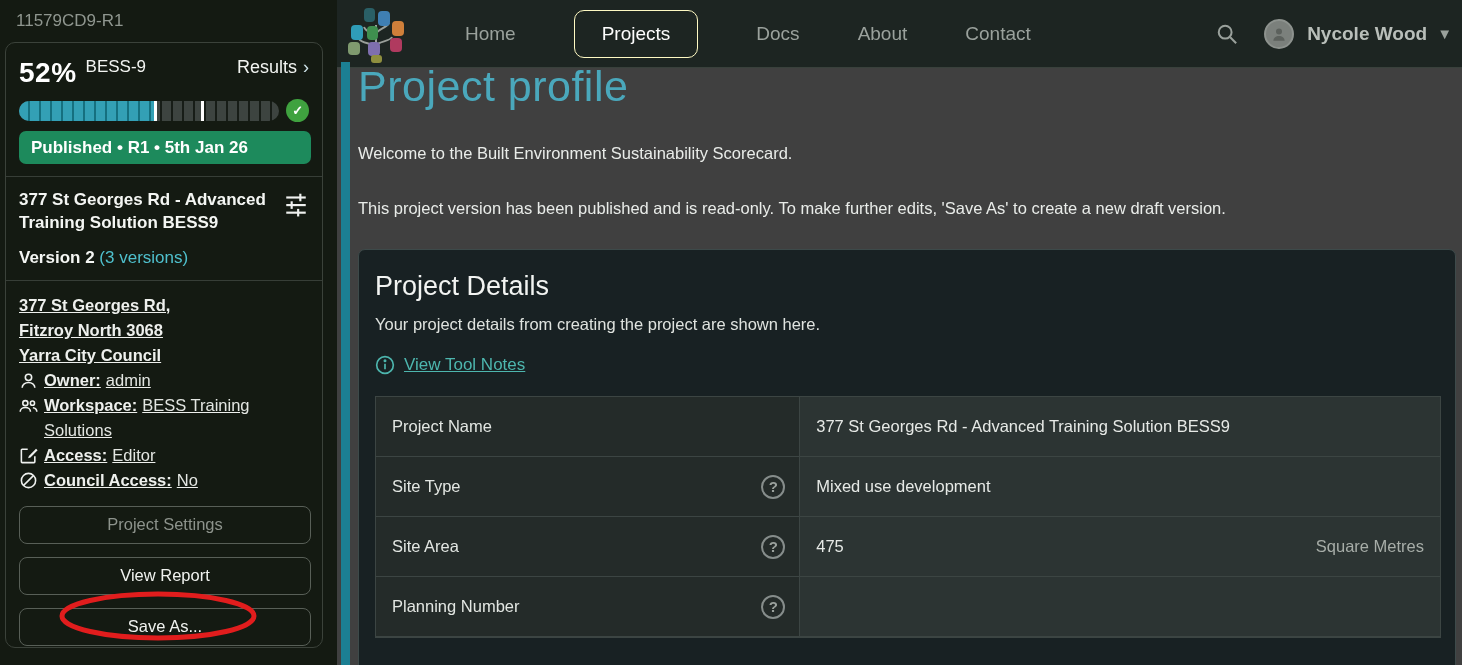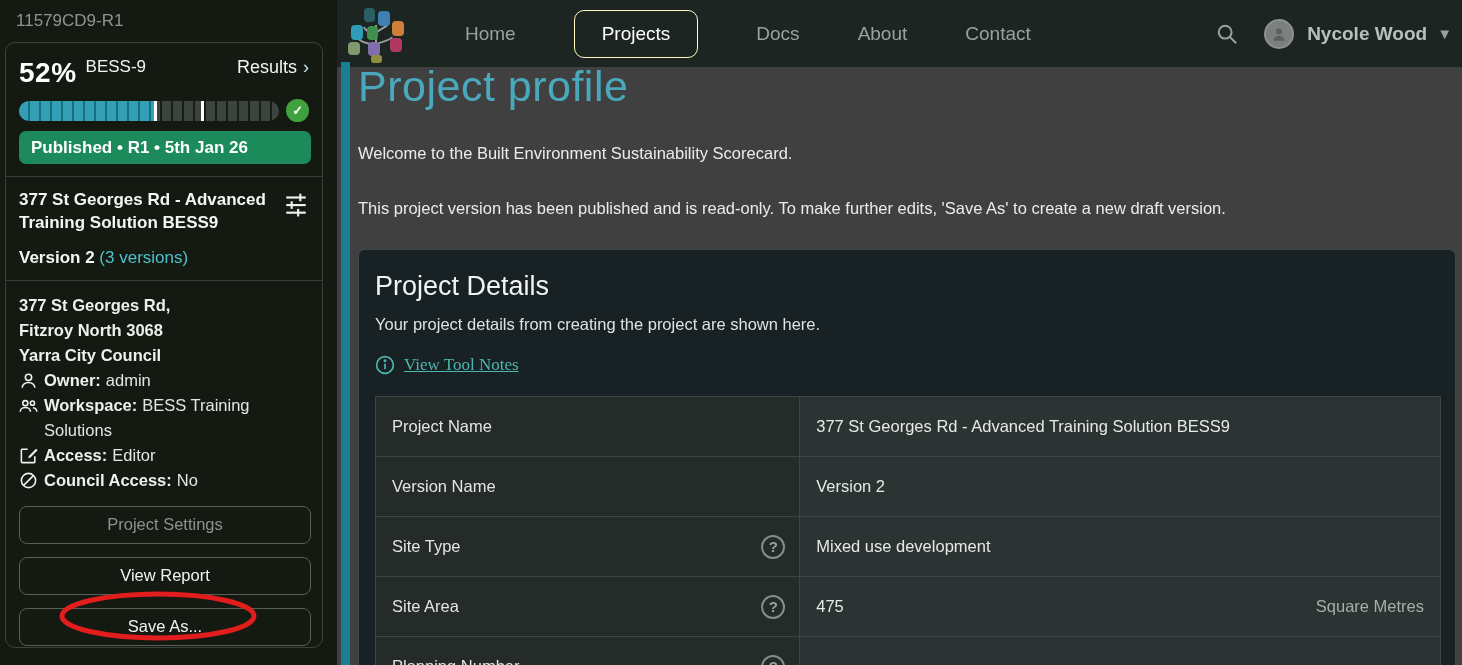--- a/index.html
+++ b/index.html
@@ -31,21 +31,21 @@
   .pub-banner { margin-top:9px; width:292px; height:33px; background:#1d8a5c; border-radius:7px;
     display:flex; align-items:center; padding:0 12px; font-size:17px; font-weight:bold; color:#fff; }
   .divider { height:1px; background:#373e37; margin:12px -13px; }
   .proj-title-row { display:flex; gap:8px; }
   .proj-title { font-size:17px; font-weight:bold; color:#f4f6f3; line-height:1.35; width:264px; }
   .tune { width:26px; height:26px; flex:0 0 auto; cursor:pointer; margin-top:2px; }
   .version-line { margin-top:13px; font-size:17px; }
   .version-name { font-weight:bold; color:#f4f6f3; }
   .version-count { color:#4fc0cd; }
   .info-block { font-size:16.5px; line-height:25px; color:#eef0ed; }
-  .info-line { display:flex; align-items:flex-start; }
+  .info-line { display:flex; align-items:flex-start;text-decoration:underline; }
   .info-line svg { width:19px; height:19px; margin:3px 6px 0 0; flex:0 0 auto; }
   .ib { font-weight:bold; }
   .iv { font-weight:normal; color:#e3e6e2; margin-left:5px; }
   .side-btn { width:292px; height:38px; border:1px solid #585f57; border-radius:8px;
     background:transparent; color:#f0f2ef; font-size:16.5px; display:flex; align-items:center;
     justify-content:center; cursor:pointer; margin-top:13px; font-family:inherit; }
   .side-btn.disabled { color:#8d938c; }
   .annot { position:absolute; left:55px; top:590px; width:206px; height:52px; pointer-events:none; }
 
   
@@ -68,21 +68,21 @@
     color:#e4e7e4; }
   .accent { position:absolute; left:4px; top:-6px; width:9px; height:603px; background:#1b7f93; }
   .main-inner { position:absolute; left:21px; top:0; right:0; }
   .page-title { color:#4aa8bc; font-size:43px; font-weight:400; letter-spacing:.5px; margin-top:-6px; }
   .lead { font-size:16.5px; margin-top:33px; color:#e9ece9; }
   .notice { font-size:16.5px; margin-top:36px; color:#e9ece9; }
   .details-card { margin-top:31px; margin-right:4px; width:1098px; height:640px;
     background:#182123; border:1px solid #3d4a4a; border-radius:7px; padding:16px 16px; }
   .card-title { font-size:27px; color:#f2f4f2; margin-top:5px; }
   .card-sub { font-size:16.5px; color:#dfe3df; margin-top:13px; }
-  .toolnotes { display:flex; align-items:flex-end; gap:9px; margin-top:21px; cursor:pointer;font-family:Liberation Serif, serif; }
+  .toolnotes { display:flex; align-items:flex-end; gap:9px; margin-top:21px; cursor:pointer; }
   .toolnotes .info-ic { width:20px; height:20px; }
   .toolnotes a { color:#4db6ae; font-size:17px; text-decoration:underline; }
   .ptable { margin-top:21px; width:1066px; border:1px solid #3c4543; border-collapse:collapse; }
   .prow { display:flex; border-bottom:1px solid #3c4543; height:60px; }
   .pcell-label { width:424px; background:#242b29; display:flex; align-items:center;
     padding:0 14px 0 16px; font-size:16.5px; color:#e2e6e2; }
   .pcell-value { width:642px; background:#2c3433; display:flex; align-items:center;
     padding:0 16px; font-size:16.5px; color:#e6e9e6; border-left:1px solid #3c4543; }
   .help-ic { margin-left:auto; width:24px; height:24px; border:2px solid #868d8b; border-radius:50%;
     color:#9aa19d; font-size:15px; display:flex; align-items:center; justify-content:center;
@@ -271,30 +271,20 @@
     <div class="pcell-label">
       <span class="lbl">Project Name</span>
 
     </div>
     <div class="pcell-value">
       <span class="val">377 St Georges Rd - Advanced Training Solution BESS9</span>
       <span class="suffix"></span>
     </div>
   </div>
 
-  <div class="prow">
-    <div class="pcell-label">
-      <span class="lbl">Version Name</span>
-
-    </div>
-    <div class="pcell-value">
-      <span class="val">Version 2</span>
-      <span class="suffix"></span>
-    </div>
-  </div>
 
   <div class="prow">
     <div class="pcell-label">
       <span class="lbl">Site Type</span>
       <span class="help-ic">?</span>
     </div>
     <div class="pcell-value">
       <span class="val">Mixed use development</span>
       <span class="suffix"></span>
     </div>

